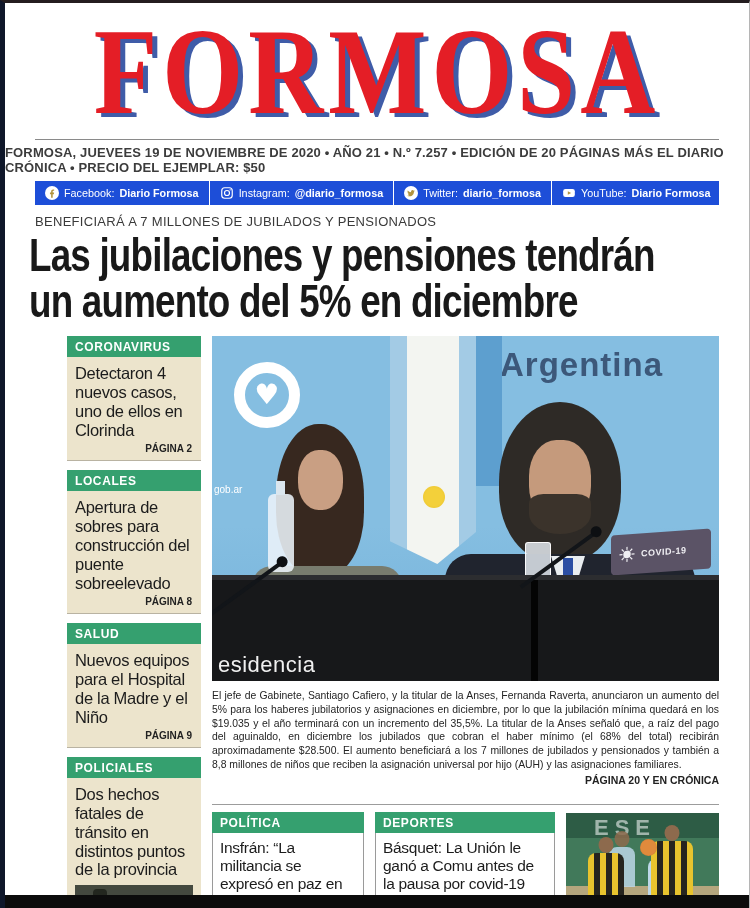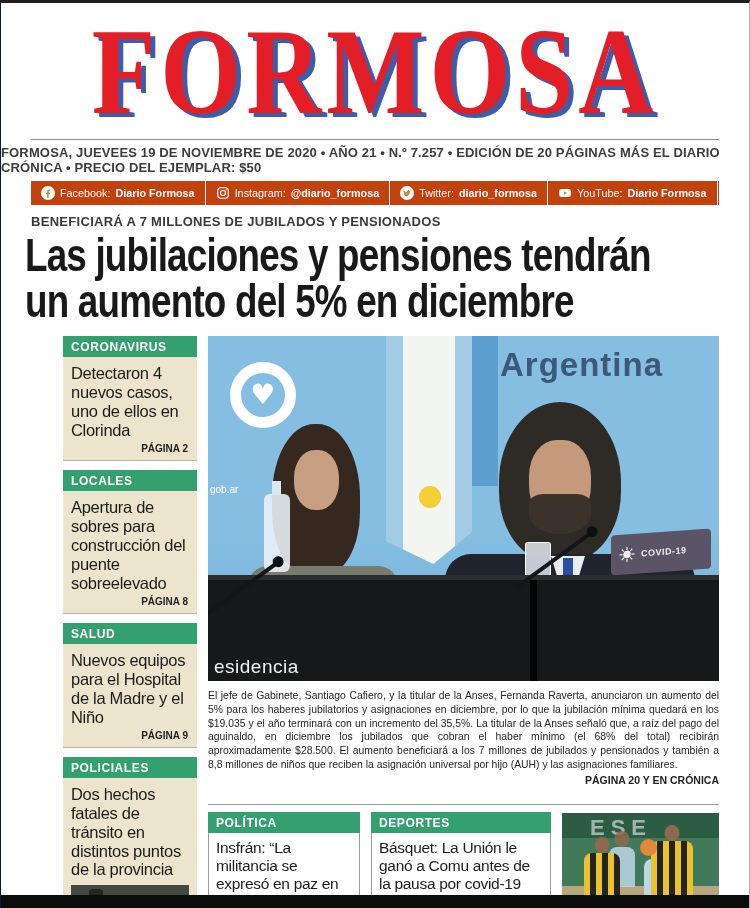--- a/index.html
+++ b/index.html
@@ -1,20 +1,20 @@
 <!DOCTYPE html>
 <html><head>
 <meta charset="utf-8">
 <style>
   * { margin:0; padding:0; box-sizing:border-box; }
   html,body { background:#e8e8e8; }
   .page {
     position:relative; width:750px; height:908px; margin:0 auto;
     background:#fff; overflow:hidden;
-    border-top:3px solid #241d1f; border-left:1px solid #0f172a; border-right:1px solid #b5b5b5;
+    border-top:3px solid #241d1f; border-left:5px solid #0f172a; border-right:1px solid #b5b5b5;
     font-family:"Liberation Sans", sans-serif; color:#1b1b1b;
   }
   
   .masthead { text-align:center; padding-top:22px; height:128px; }
   .masthead-title {
     display:inline-block; font-family:"Liberation Serif", serif; font-weight:bold;
     font-size:104px; line-height:0.92; color:#e41e26; letter-spacing:5px;
     transform:scaleY(1.18); transform-origin:50% 60%;
     text-shadow:5px 4px 0 #3f5ca8;
   }
@@ -24,30 +24,30 @@
     position:absolute; right:98px; top:0; font-family:"Liberation Serif", serif;
     font-weight:bold; font-size:37px; color:#1d4f9e; letter-spacing:0.5px;
   }
   .rule { margin:8px 30px 0; border-top:1px solid #8a8a8a; }
   .dateline {
     margin-top:5px; font-size:13px; font-weight:bold;
     color:#3c3c3c; letter-spacing:0.15px;
   }
   
   .socialbar {
-    display:flex; margin:6px 30px 0; height:24px; background:#c2410c; color:#fff;
+    display:flex; margin:6px 30px 0; height:24px; background:#1d4ed8; color:#fff;
     font-size:10.8px; align-items:stretch;
   }
   .social-item { display:flex; align-items:center; gap:5px; padding:0 10px; flex:1; white-space:nowrap; }
   .social-item + .social-item { border-left:1px solid #fff; }
   .social-item .icon { display:inline-flex; width:14px; height:14px; flex:none; }
   .social-item .icon svg { width:14px; height:14px; }
   .social-item b { font-weight:bold; }
   
-  .kicker { margin:9px 30px 0; font-size:13px; font-weight:bold; color:#3a3a3a; letter-spacing:0.3px; }
+  .kicker { margin:9px 30px 0; font-size:13px; font-weight:normal; color:#3a3a3a; letter-spacing:0.3px; }
   .headline { margin:3px 24px 0; }
   .hl {
     display:inline-block; white-space:nowrap; font-weight:bold; font-size:46px;
     line-height:1.0; letter-spacing:-1px; color:#191919;
     transform:scaleX(0.8); transform-origin:0 50%;
   }
   
   .main { display:flex; gap:11px; margin:12px 30px 0; }
   .sidebar { width:166px; flex:none; }
   .leadcol { flex:1; min-width:0; }
@@ -91,21 +91,21 @@
   .mic-1 { left:-14px; top:252px; }
   .mic-2 { left:300px; top:222px; }
   .glass { position:absolute; right:168px; top:206px; width:26px; height:42px; background:rgba(242,249,255,0.78); border-radius:3px; border:1px solid rgba(255,255,255,0.9); }
   .bottle { position:absolute; left:56px; top:158px; width:26px; height:78px; background:rgba(236,243,249,0.88); border-radius:6px; }
   .bottle:before { content:""; position:absolute; left:8px; top:-13px; width:9px; height:14px; background:#dbe6ee; }
   .covid-sign { position:absolute; right:8px; top:196px; width:100px; height:40px; background:#5b5366; transform:skewY(-4deg); border-radius:4px; display:flex; align-items:center; gap:5px; padding:0 7px; }
   .covid-sign svg { width:18px; height:18px; flex:none; }
   .covid-label { color:#efeef2; font-size:9px; font-weight:bold; letter-spacing:0.5px; }
   .desk { position:absolute; left:0; right:0; bottom:0; height:106px; background:#17181a; border-top:5px solid #2c2d30; }
   .desk-gap { position:absolute; left:63%; bottom:0; width:7px; height:101px; background:#040404; }
-  .photo-watermark { position:absolute; left:6px; bottom:3px; color:#f0f0f0; font-size:19px; letter-spacing:0.5px; }
+  .photo-watermark { position:absolute; left:6px; bottom:3px; color:#f0f0f0; font-size:22px; letter-spacing:0.5px; }
   .photo-gobar { position:absolute; left:2px; top:148px; color:#fff; font-size:10px; }
   
   .lead-body { margin-top:8px; font-size:10.4px; line-height:1.33; text-align:justify; color:#242424; }
   .lead-ref { text-align:right; font-size:10.5px; font-weight:bold; color:#222; margin-top:2px; padding-bottom:18px; border-bottom:1px solid #9c9c9c; }
   
   .bottomrow { display:flex; gap:11px; margin-top:8px; }
   .box { border:1px solid #9a9a9a; border-top:none; background:#fff; display:flex; flex-direction:column; }
   .box-politica { width:152px; flex:none; }
   .box-deportes { width:180px; flex:none; }
   .box .sec-head { margin:-1px -1px 0; }

